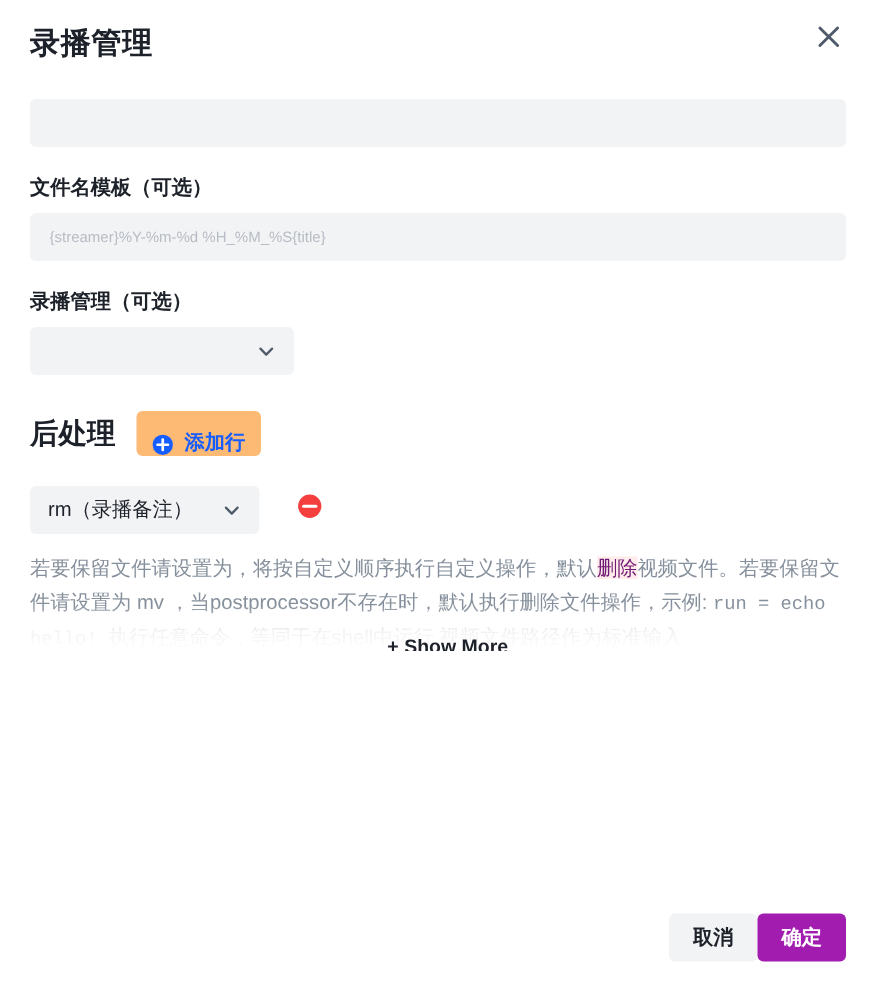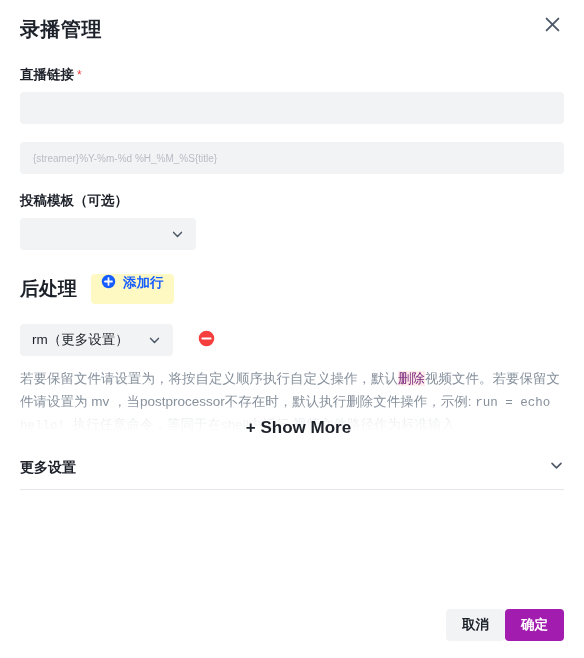--- a/index.html
+++ b/index.html
@@ -130,24 +130,24 @@
     margin-top: 24px;
   }
   .pp-head-label {
     font-size: 19px;
     font-weight: bold;
     color: #1d2129;
     margin-right: 14px;
   }
   .add-row-btn {
     display: inline-flex;
-    align-items: flex-start;
+    align-items: flex-end;
     height: 30px;
     padding: 0 10px;
-    background: #fef9c3;
+    background: #fdba74;
     border-radius: 4px;
     cursor: pointer;
     user-select: none;
   }
   .add-row-btn .plus-icon {
     display: flex;
     align-items: center;
     margin-right: 7px;
   }
   .add-row-label {
@@ -199,21 +199,21 @@
     left: 0; right: 0; bottom: 0;
     height: 30px;
     background: linear-gradient(to bottom, rgba(255,255,255,0) 0%, rgba(255,255,255,0.88) 55%, #ffffff 100%);
     pointer-events: none;
   }
   .show-more {
     position: absolute;
     left: 13px; right: 0;
     bottom: -4px;
     text-align: center;
-    font-size: 17px;
+    font-size: 13px;
     font-weight: bold;
     color: #1d2129;
     cursor: pointer;
     user-select: none;
   }
 
   
   .more-settings {
     display: flex;
     align-items: center;
@@ -275,32 +275,30 @@
           <path d="M1.6 1.6 L13.4 13.4 M13.4 1.6 L1.6 13.4" stroke="#4e5969" stroke-width="1.9" stroke-linecap="round"></path>
         </svg>
       </span>
     </div>
   </div>
 
   <div class="modal-body">
 
 
     <div class="field">
-      <label class="field-label">
-        <span>直播链接</span><span class="req-star">*</span>
-      </label>
       <input class="text-input" type="text" value="" placeholder="" style="">
     </div>
 
     <div class="field">
+      <label class="field-label">文件名模板（可选）</label>
       <input class="text-input" type="text" value="" placeholder="{streamer}%Y-%m-%d %H_%M_%S{title}" style="">
     </div>
 
     <div class="field">
-      <label class="field-label">投稿模板（可选）</label>
+      <label class="field-label">录播管理（可选）</label>
       <div class="select select-template">
         <span class="sel-value"></span>
         <span class="chev">
           <svg width="13" height="13" viewBox="0 0 13 13" fill="none">
             <path d="M2.6 4.4 L6.5 8.4 L10.4 4.4" stroke="#4e5969" stroke-width="1.5" stroke-linecap="round" stroke-linejoin="round"></path>
           </svg>
         </span>
       </div>
     </div>
 
@@ -312,21 +310,21 @@
             <circle cx="8" cy="8" r="7.2" fill="#165dff"></circle>
             <path d="M8 4.3 V11.7 M4.3 8 H11.7" stroke="#ffffff" stroke-width="1.9" stroke-linecap="round"></path>
           </svg>
         </span>
         <span class="add-row-label">添加行</span>
       </div>
     </div>
 
     <div class="pp-row">
       <div class="select select-pp">
-        <span class="sel-value">rm（更多设置）</span>
+        <span class="sel-value">rm（录播备注）</span>
         <span class="chev">
           <svg width="13" height="13" viewBox="0 0 13 13" fill="none">
             <path d="M2.6 4.4 L6.5 8.4 L10.4 4.4" stroke="#4e5969" stroke-width="1.5" stroke-linecap="round" stroke-linejoin="round"></path>
           </svg>
         </span>
       </div>
       <div class="remove-icon-btn">
         <span>
           <svg width="17" height="17" viewBox="0 0 16 16">
             <circle cx="8" cy="8" r="7.3" fill="#f53f3f"></circle>
@@ -335,28 +333,20 @@
         </span>
       </div>
     </div>
 
     <div class="desc-wrap">
       <p class="desc-text"><span>若要保留文件请设置为，将按自定义顺序执行自定义操作，默认</span><span class="hl-red">删除</span><span>视频文件。若要保留文件请设置为 mv ，当postprocessor不存在时，默认执行删除文件操作，示例: </span><span class="mono">run = echo hello! </span><span>执行任意命令，等同于在shell中运行,视频文件路径作为标准输入</span></p>
       <div class="desc-fade"></div>
       <div class="show-more">+ Show More</div>
     </div>
 
-    <div class="more-settings">
-      <span class="more-settings-label">更多设置</span>
-      <span>
-        <svg width="15" height="15" viewBox="0 0 13 13" fill="none">
-          <path d="M2.6 4.6 L6.5 8.5 L10.4 4.6" stroke="#4e5969" stroke-width="1.4" stroke-linecap="round" stroke-linejoin="round"></path>
-        </svg>
-      </span>
-    </div>
 
   </div>
 
   <div class="modal-footer">
     <button class="btn btn-cancel">取消</button>
     <button class="btn btn-primary">确定</button>
   </div>
 
 </div>
 

